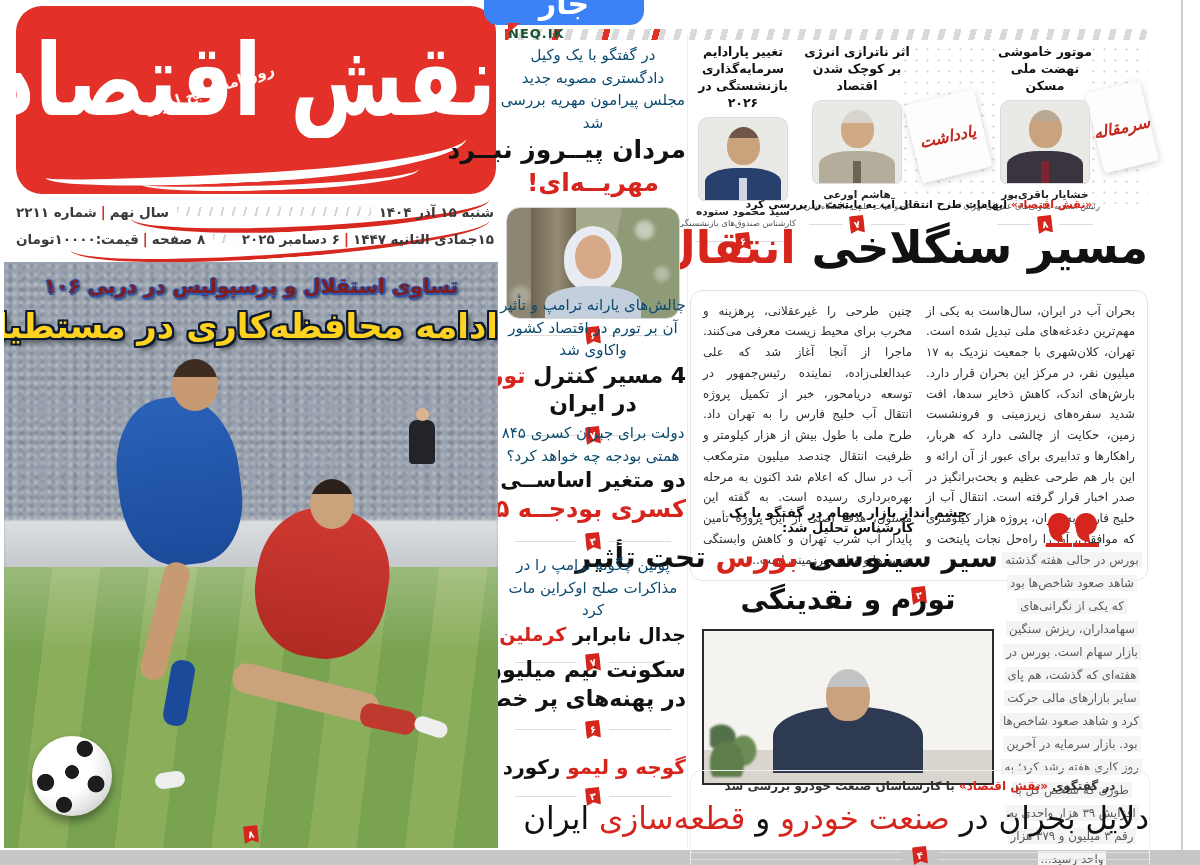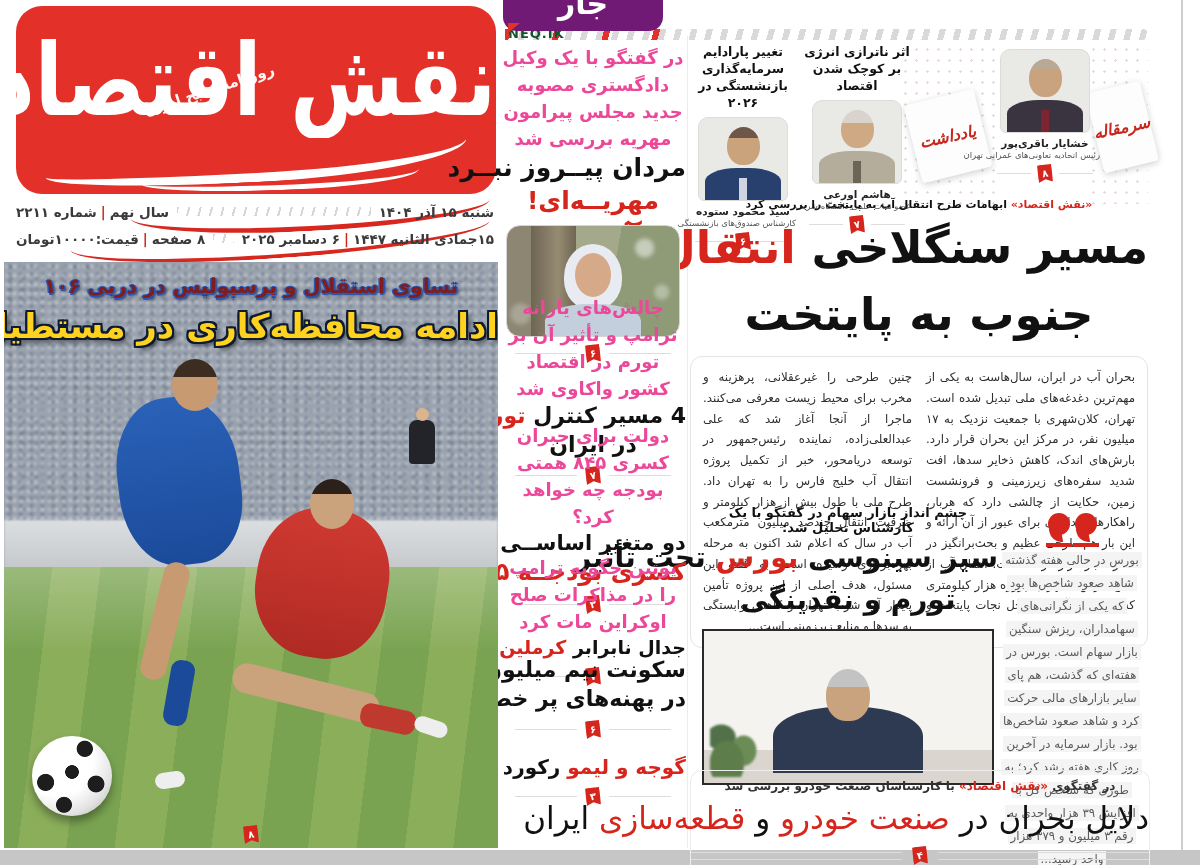--- a/index.html
+++ b/index.html
@@ -17,21 +17,21 @@
   .mast-swash2{position:absolute;left:26%;bottom:4px;width:58%;height:22px;border-bottom:5px solid #fff;border-radius:0 0 100% 100% / 0 0 120% 80%;transform:rotate(-2deg);}
   
   .tail1{left:130px;top:186px;width:360px;height:40px;border-bottom:5px solid #d8271e;border-radius:0 0 100% 100%/0 0 100% 100%;transform:rotate(-3deg);z-index:0;}
   .tail2{left:70px;top:212px;width:420px;height:42px;border-bottom:4px solid #d8271e;border-radius:0 0 100% 100%/0 0 100% 100%;transform:rotate(-4deg);z-index:0;}
   
   .dateline{left:16px;top:198px;width:478px;z-index:2;}
   .d-row{display:flex;align-items:center;height:27px;font-size:13.5px;font-weight:bold;color:#3a3a3a;}
   .d-row .sep{color:#d6251c;margin:0 4px;font-weight:bold;}
   .dashfill{flex:1;height:9px;margin:0 8px;background:repeating-linear-gradient(105deg,#cfcfcf 0 2px,transparent 2px 11px);opacity:.85;}
   
-  .jar-tab{left:503px;top:0;width:160px;height:31px;background:#701a75;border-radius:0 0 14px 14px;overflow:hidden;z-index:3;cursor:pointer;}
+  .jar-tab{left:484px;top:0;width:160px;height:25px;background:#3b82f6;border-radius:0 0 14px 14px;overflow:hidden;z-index:3;cursor:pointer;}
   .jar-tab span{display:block;text-align:center;color:#fff;font-weight:bold;font-size:30px;margin-top:-14px;letter-spacing:4px;}
   .jar-tail{left:508px;top:23px;width:12px;height:10px;background:#e33028;clip-path:polygon(0 0,100% 0,0 100%);z-index:3;}
   .watermark{left:508px;top:26px;color:#14532d;font-size:13px;font-weight:bold;letter-spacing:1px;z-index:1;font-family:"DejaVu Sans",sans-serif;}
   
   .dash-strip{left:505px;top:29px;width:643px;height:11px;background:repeating-linear-gradient(105deg,#d9d9d9 0 6px,transparent 6px 15px);border-radius:5px;}
   .dash-strip-red{left:505px;top:29px;width:180px;height:11px;background:repeating-linear-gradient(105deg,#e33028 0 6px,transparent 6px 48px);}
   
   .features{left:690px;top:44px;width:458px;height:162px;}
   .dotfield{position:absolute;background-image:radial-gradient(#e8d9d9 1.1px,transparent 1.3px);background-size:11px 11px;}
   .dots-note{left:210px;top:0;width:100px;height:160px;}
@@ -57,21 +57,21 @@
   .st3{background:#27406e;} .ti3{background:#cfd6e2;}
   .f-name{margin-top:4px;font-size:10.5px;font-weight:bold;color:#222;}
   .f-role{margin-top:1px;font-size:8.5px;color:#555;white-space:nowrap;}
   .f-rule{margin-top:4px;display:flex;align-items:center;justify-content:center;gap:6px;}
   .f-rule::before,.f-rule::after{content:"";width:34px;height:1px;background:#ddd;}
   
   .pm{width:16px;height:19px;background:#d6251c;clip-path:polygon(12% 0,100% 8%,88% 100%,46% 80%,0 92%);transform:rotate(-12deg);color:#fff;font-size:10px;font-weight:bold;display:inline-flex;align-items:center;justify-content:center;flex:none;}
   
   .midcol{left:500px;top:36px;width:186px;height:812px;}
   .teaser{position:absolute;left:0;width:186px;text-align:center;}
-  .tk{font-size:18px;font-weight:bold;color:#ec4899;line-height:1.5;}
+  .tk{font-size:15px;font-weight:normal;color:#0c4a6e;line-height:1.5;}
   .th{font-weight:bold;color:#111;line-height:1.3;white-space:nowrap;}
   .red{color:#d6251c;text-align:center;}
   .t-rule{display:flex;align-items:center;justify-content:center;gap:8px;margin-top:7px;}
   .t-rule::before,.t-rule::after{content:"";width:62px;height:1px;background:#ddd;}
   .t1{top:8px;} .t2{top:258px;} .t3{top:386px;} .t4{top:518px;} .t5{top:620px;} .t6{top:718px;}
   .t1 .th{font-size:25px;} .t2 .th{font-size:22px;} .t3 .thA{font-size:21px;} .t3 .thB{font-size:24px;}
   .t4 .th{font-size:19px;} .t5 .th{font-size:22px;} .t6 .th{font-size:20px;}
   .woman-photo{margin:8px auto 0;width:172px;height:110px;border:1px solid #d5d5d5;border-radius:14px;position:relative;overflow:hidden;background:linear-gradient(100deg,#8d8672 0 26%,#a5a98b 26% 60%,#8f9a77 60%);}
   .woman-photo .bokeh{position:absolute;inset:0;background-image:radial-gradient(circle at 80% 20%,rgba(255,255,255,.5) 0 9px,transparent 10px),radial-gradient(circle at 90% 60%,rgba(255,255,255,.35) 0 7px,transparent 8px),radial-gradient(circle at 8% 80%,rgba(255,255,255,.25) 0 10px,transparent 11px);filter:blur(2px);}
   .trunk{position:absolute;left:14%;top:0;width:26%;height:100%;background:linear-gradient(90deg,#6e6553,#968b72 60%,#6e6553);filter:blur(.5px);}
@@ -178,20 +178,21 @@
   <div class="dotfield dots-note"></div>
   <div class="dotfield dots-edit"></div>
   <div class="paper paper-edit">
       <span class="lbl">سرمقاله</span>
     </div>
   <div class="paper paper-note">
       <span class="lbl">یادداشت</span>
     </div>
 
   <div class="feature f1">
+    <div class="f-title"><span>موتور خاموشی</span><br><span>نهضت ملی مسکن</span></div>
     <div class="portrait">
         <span class="head hd1"></span>
         <span class="suit st1"></span>
         <span class="tie ti1"></span>
       </div>
     <div class="f-name">خشایار باقری‌پور</div>
     <div class="f-role">رئیس اتحادیه تعاونی‌های عمرانی تهران</div>
     <div class="f-rule">
         <span class="pm">۸</span>
       </div>
@@ -226,21 +227,20 @@
   </div>
 </div>
 
 <div class="abs mainstory">
   <div class="m-kicker">
     <span class="red">«نقش اقتصاد»</span><span> ابهامات طرح انتقال آب به پایتخت را بررسی کرد</span>
   </div>
   <div class="m-h1">
     <span>مسیر سنگلاخی </span><span class="red">انتقال آب</span>
   </div>
-  <div class="m-h1">جنوب به پایتخت</div>
   <div class="m-body">
     <div class="m-col">بحران آب در ایران، سال‌هاست به یکی از مهم‌ترین دغدغه‌های ملی تبدیل شده است. تهران، کلان‌شهری با جمعیت نزدیک به ۱۷ میلیون نفر، در مرکز این بحران قرار دارد. بارش‌های اندک، کاهش ذخایر سدها، افت شدید سفره‌های زیرزمینی و فرونشست زمین، حکایت از چالشی دارد که هربار، راهکارها و تدابیری برای عبور از آن ارائه و این بار هم طرحی عظیم و بحث‌برانگیز در صدر اخبار قرار گرفته است. انتقال آب از خلیج فارس به تهران، پروژه هزار کیلومتری که موافقان، آن را راه‌حل نجات پایتخت و مخالفان</div>
     <div class="m-col">چنین طرحی را غیرعقلانی، پرهزینه و مخرب برای محیط زیست معرفی می‌کنند. ماجرا از آنجا آغاز شد که علی عبدالعلی‌زاده، نماینده رئیس‌جمهور در توسعه دریامحور، خبر از تکمیل پروژه انتقال آب خلیج فارس را به تهران داد. طرح ملی با طول بیش از هزار کیلومتر و ظرفیت انتقال چندصد میلیون مترمکعب آب در سال که اعلام شد اکنون به مرحله بهره‌برداری رسیده است. به گفته این مسئول، هدف اصلی از این پروژه تأمین پایدار آب شرب تهران و کاهش وابستگی به سدها و منابع زیرزمینی است...</div>
   </div>
   <div class="m-foot">
       <span class="pm">۳</span>
     </div>
 </div>
 
 <div class="abs bourse">

